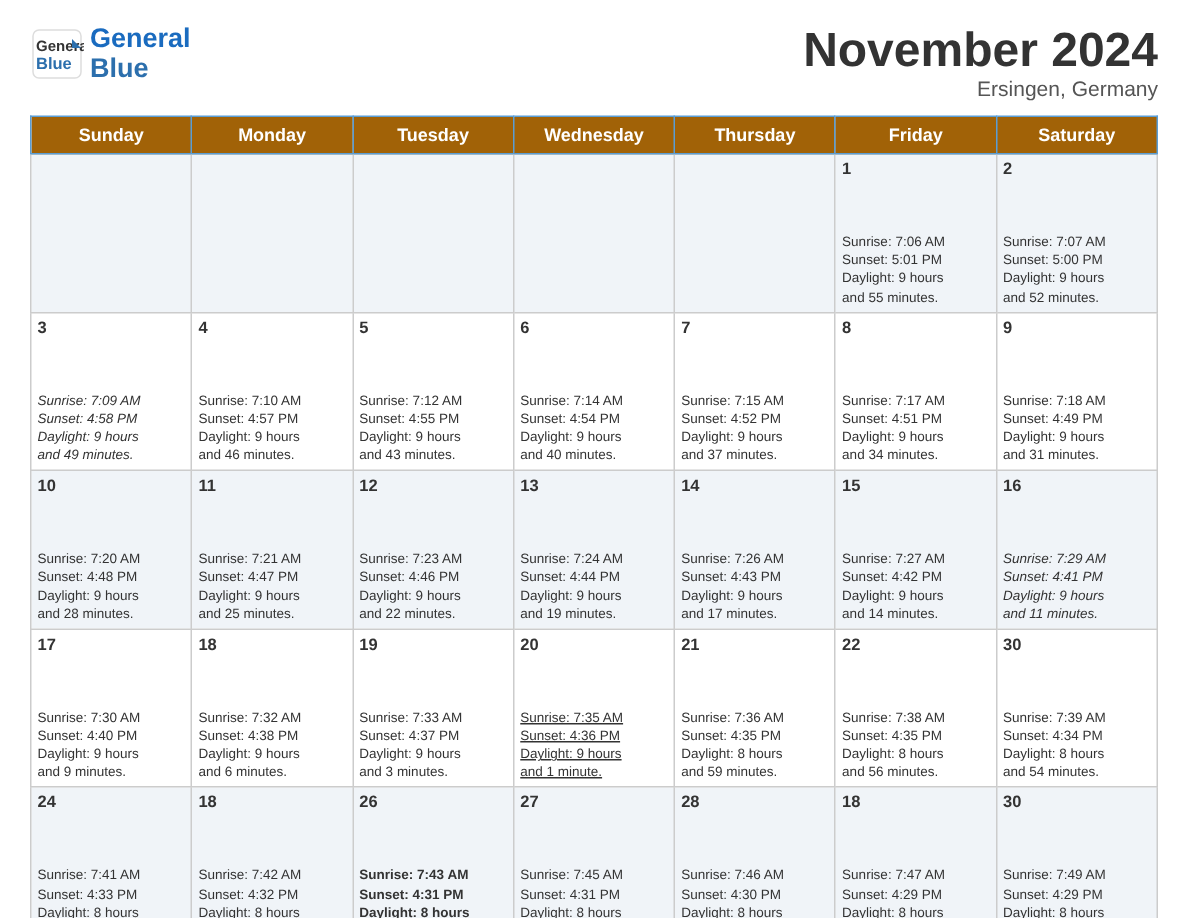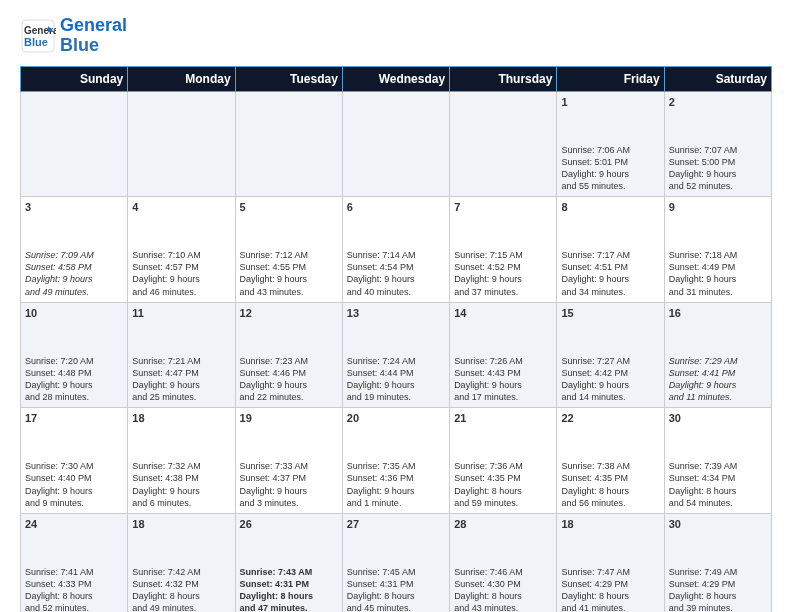--- a/index.html
+++ b/index.html
@@ -50,26 +50,26 @@
     .location {
       font-size: 14px;
       color: #555;
     }
     table {
       width: 100%;
       border-collapse: collapse;
       table-layout: fixed;
     }
     thead tr th {
-      background-color: #0f172a;
+      background-color: #a16207;
       color: #fff;
       font-size: 12px;
       font-weight: bold;
       padding: 5px 4px;
-      text-align: right;
+      text-align: center;
       border: 1px solid #5a9dd5;
     }
     tbody tr td {
       vertical-align: top;
       border: 1px solid #ccc;
       padding: 4px 4px;
       font-size: 9.5px;
       color: #333;
       height: 88px;
       background: #fff;
@@ -108,20 +108,24 @@
         <text x="4" y="28" font-family="Arial" font-size="11" font-weight="bold" fill="#2c6fad">Blue</text>
         <polygon points="28,8 34,14 28,14" fill="#2c6fad"></polygon>
       </svg>
       <div>
         <div class="logo-text">
           <span>General</span><br>
           <span style="color:#2c6fad;">Blue</span>
         </div>
       </div>
     </div>
+    <div class="title-area">
+      <div class="month-title">November 2024</div>
+      <div class="location">Ersingen, Germany</div>
+    </div>
   </div>
 
   <table>
     <thead>
       <tr>
       <th>Sunday</th>
           <th>Monday</th>
           <th>Tuesday</th>
           <th>Wednesday</th>
           <th>Thursday</th>
@@ -270,21 +274,21 @@
           </td>
           <td>
             <span class="day-num">19</span>
             <div class="day-info" style="white-space: pre-line;">Sunrise: 7:33 AM
 Sunset: 4:37 PM
 Daylight: 9 hours
 and 3 minutes.</div>
           </td>
           <td>
             <span class="day-num">20</span>
-            <div class="day-info" style="white-space: pre-line;">Sunrise: 7:35 AM
+            <div class="day-info" style="white-space: pre-line; text-decoration: underline;">Sunrise: 7:35 AM
 Sunset: 4:36 PM
 Daylight: 9 hours
 and 1 minute.</div>
           </td>
           <td>
             <span class="day-num">21</span>
             <div class="day-info" style="white-space: pre-line;">Sunrise: 7:36 AM
 Sunset: 4:35 PM
 Daylight: 8 hours
 and 59 minutes.</div>

